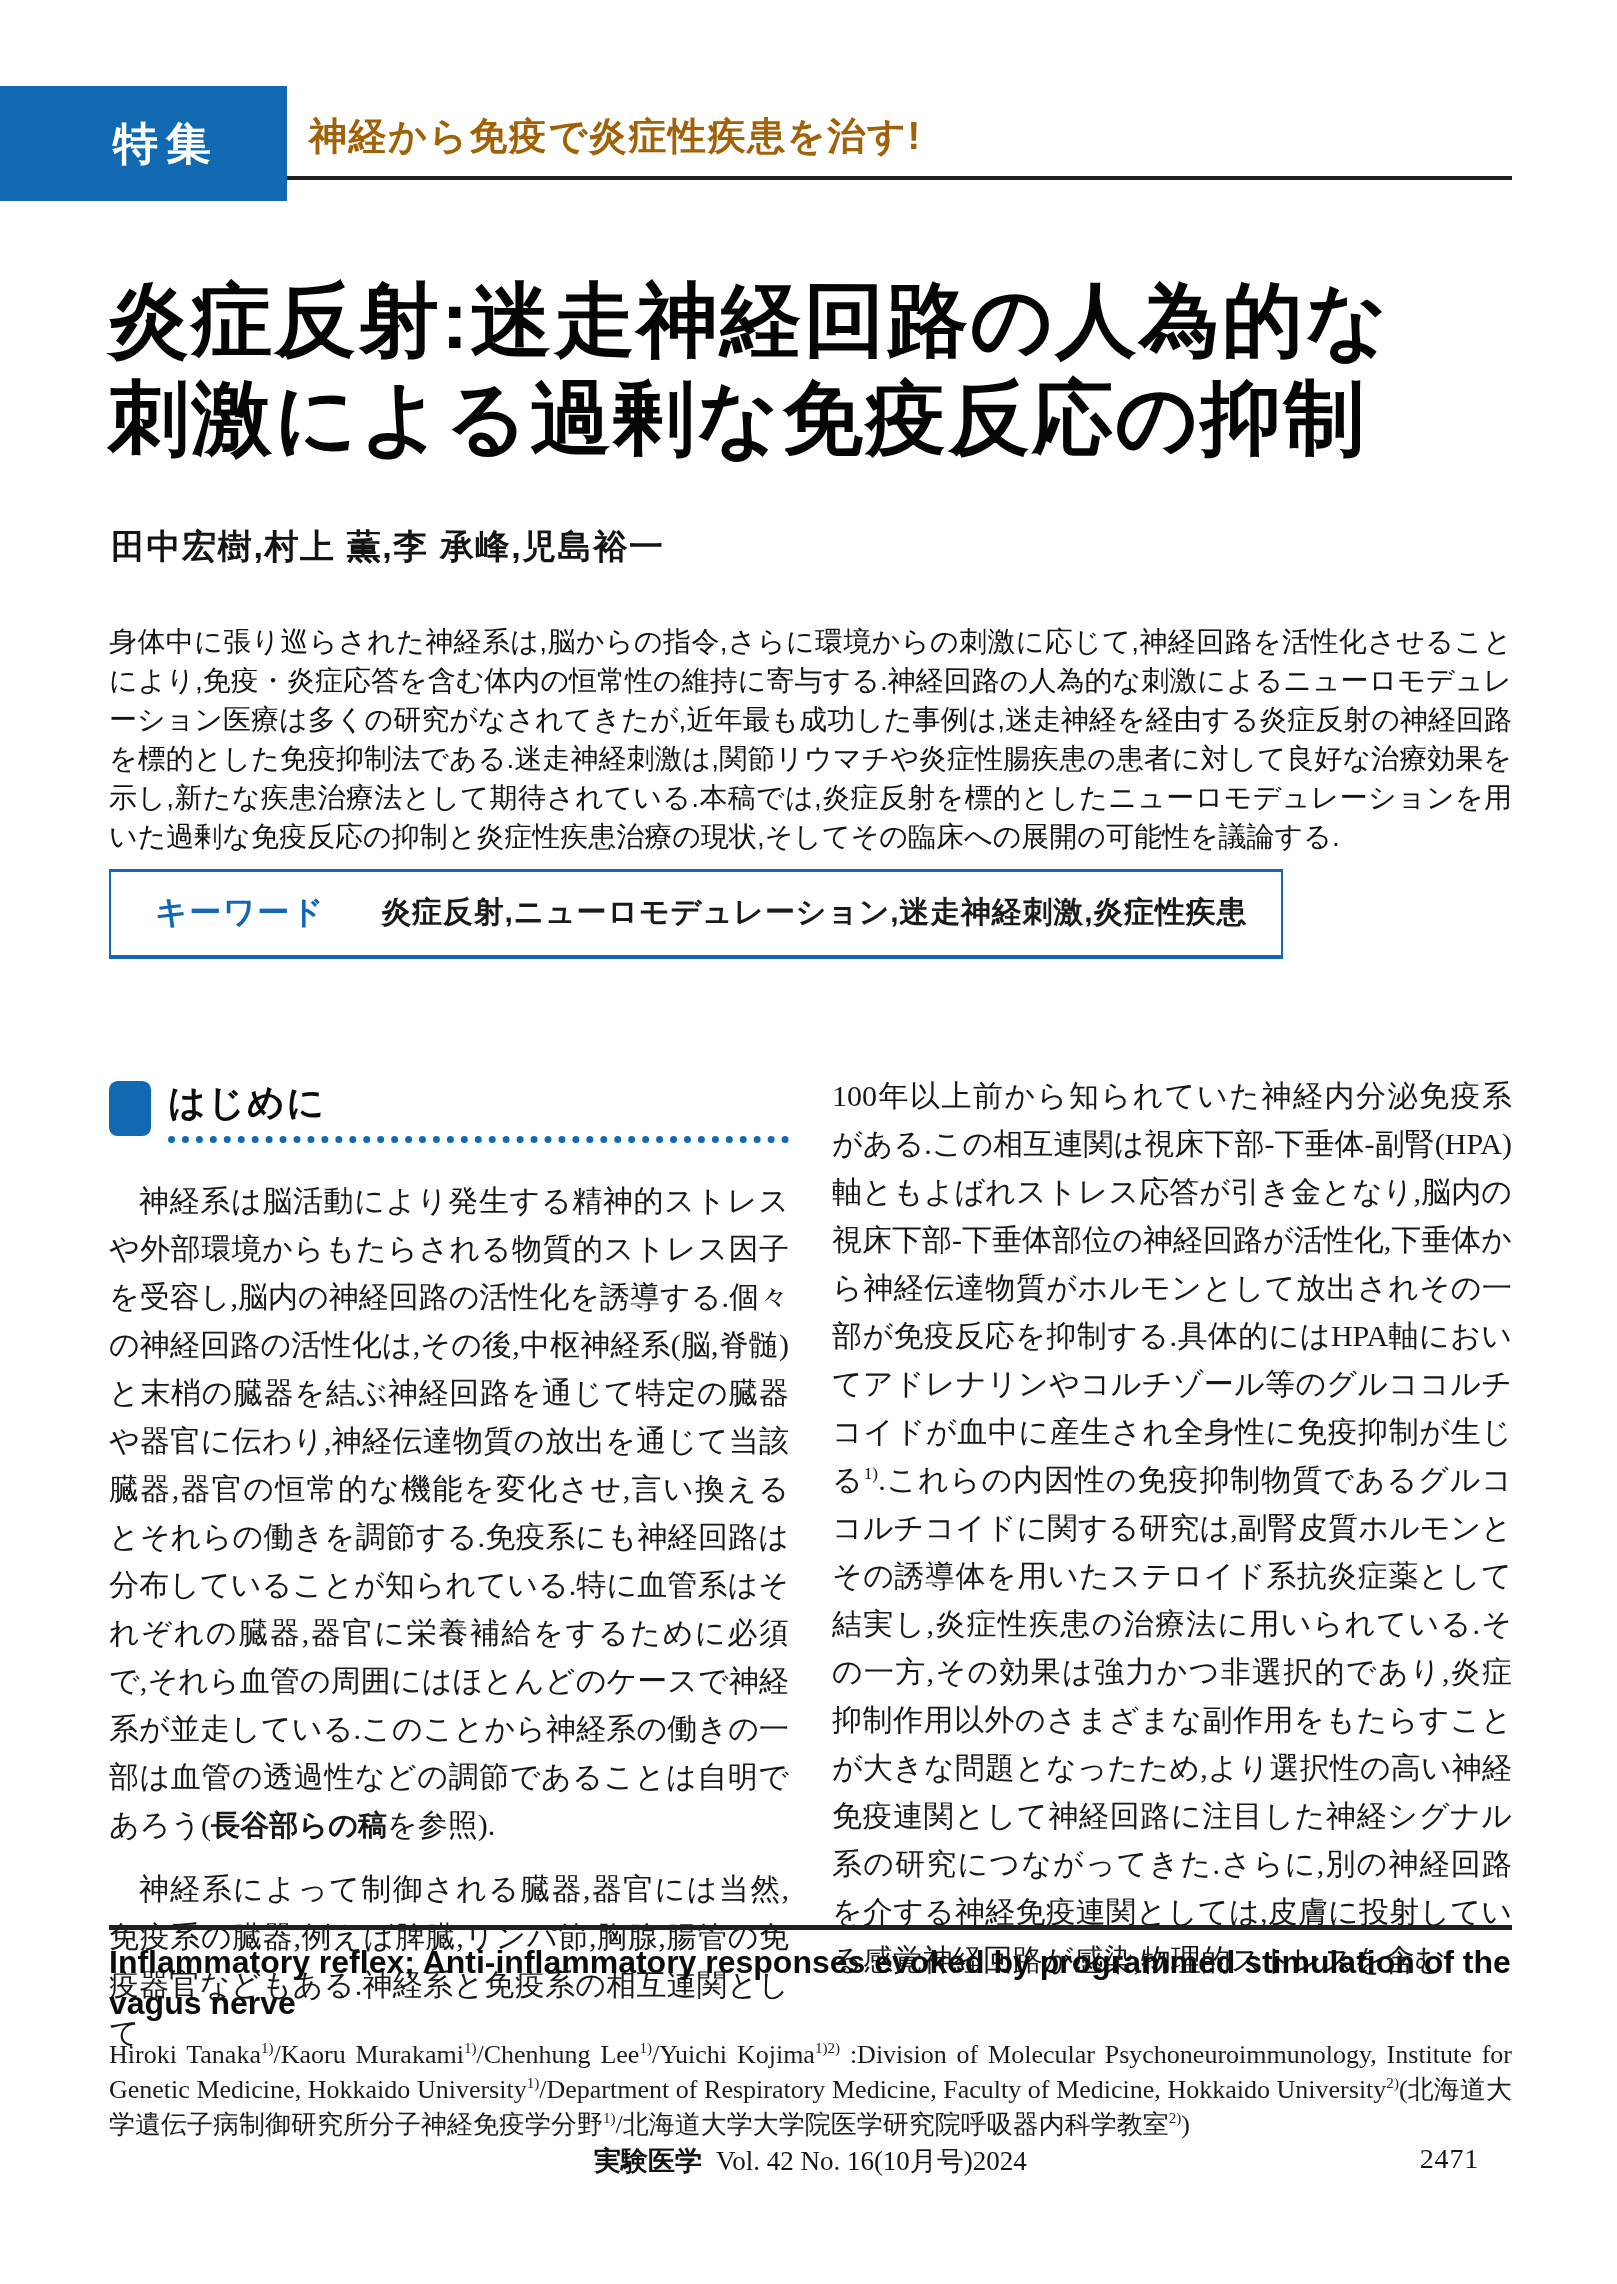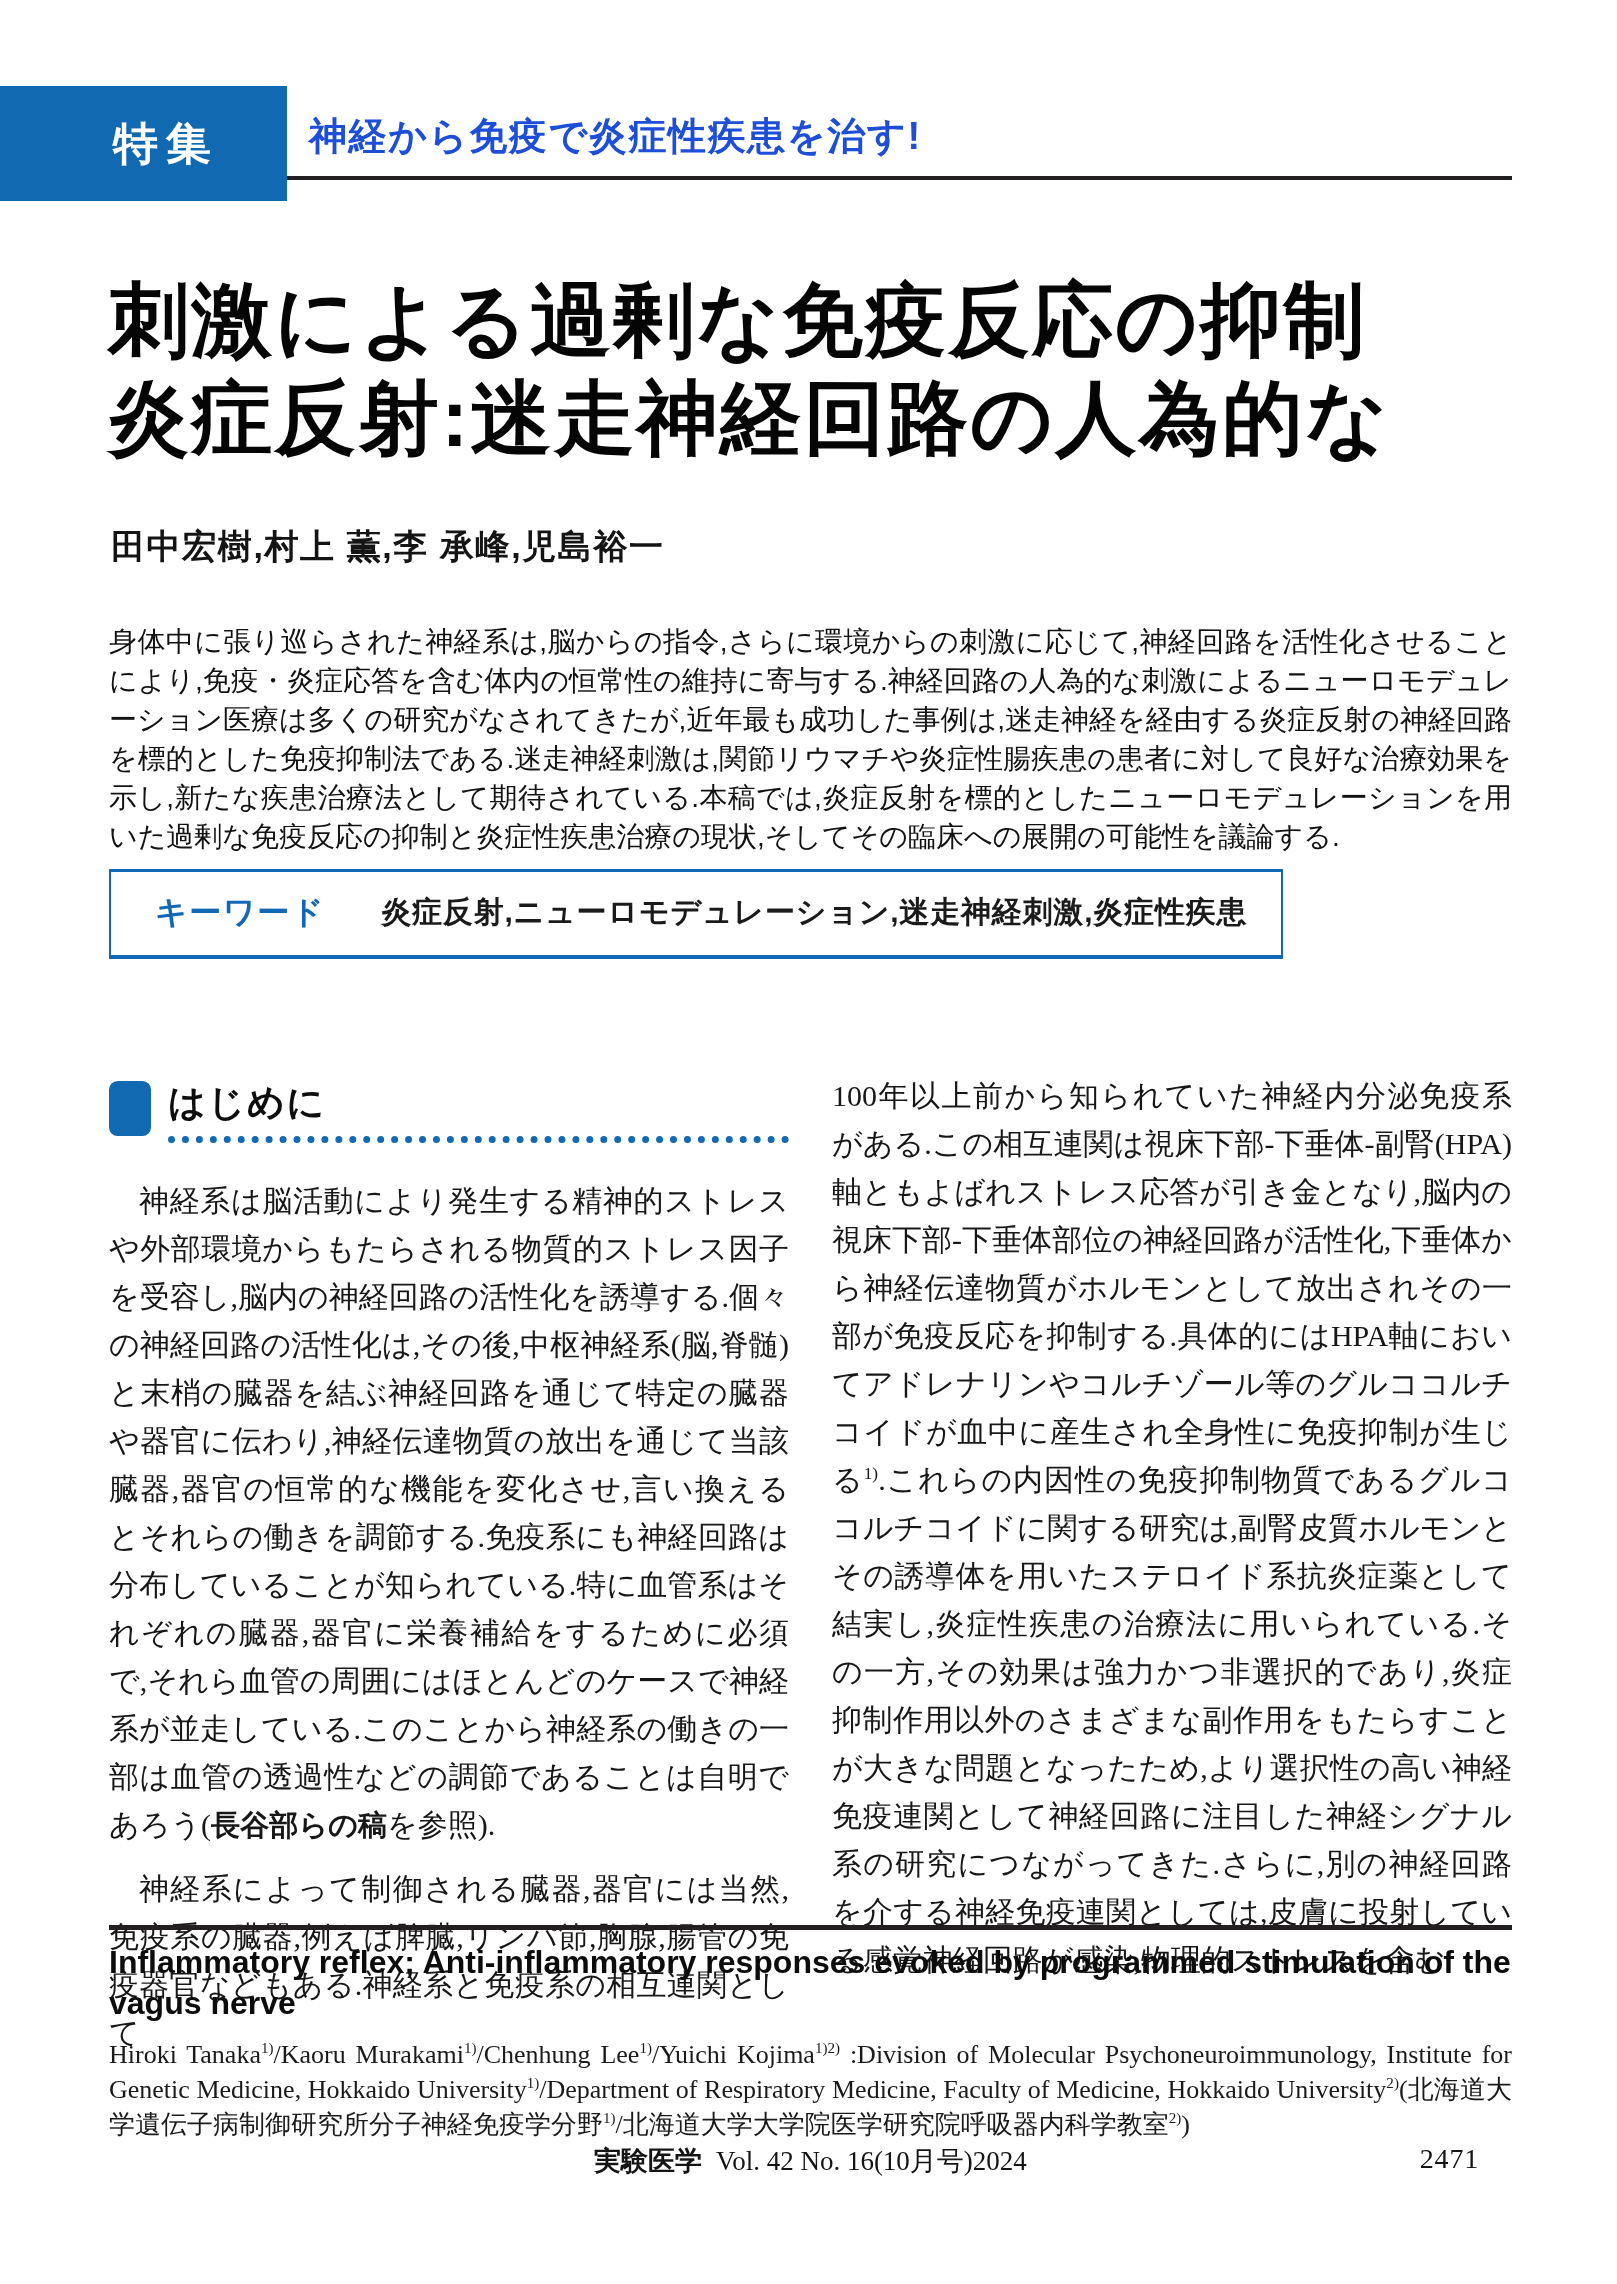--- a/index.html
+++ b/index.html
@@ -18,21 +18,21 @@
     width:287px; height:115px;
     background:#1169b2;
     display:flex; align-items:center; justify-content:center;padding-left:37px;
   }
   .feature-box .label {
     color:#ffffff; font-weight:900; font-size:45px; letter-spacing:7.8px;
     padding-left:7.8px;
   }
   .feature-title {
     position:absolute; left:309px; top:117px;
-    font-size:38px; font-weight:700; color:#1d4ed8; letter-spacing:1.6px;
+    font-size:38px; font-weight:700; color:#a16207; letter-spacing:1.6px;
     line-height:1;
   }
   .header-rule {
     position:absolute; left:287px; top:176px;
     width:1225px; height:3.9px; background:#231f20;
   }
   
   .article-title {
     position:absolute; left:108px; top:271px; width:1410px;
     font-size:81px; font-weight:900; line-height:1.21;
@@ -113,22 +113,22 @@
 
 <div class="page">
 
   <div class="feature-box">
     <span class="label">特集</span>
   </div>
   <div class="feature-title">神経から免疫で炎症性疾患を治す!</div>
   <div class="header-rule"></div>
 
   <h1 class="article-title">
+    <div>炎症反射:迷走神経回路の人為的な</div>
     <div>刺激による過剰な免疫反応の抑制</div>
-    <div>炎症反射:迷走神経回路の人為的な</div>
   </h1>
 
   <div class="authors">田中宏樹,村上 薫,李 承峰,児島裕一</div>
 
   <div class="abstract">身体中に張り巡らされた神経系は,脳からの指令,さらに環境からの刺激に応じて,神経回路を活性化させることにより,免疫・炎症応答を含む体内の恒常性の維持に寄与する.神経回路の人為的な刺激によるニューロモデュレーション医療は多くの研究がなされてきたが,近年最も成功した事例は,迷走神経を経由する炎症反射の神経回路を標的とした免疫抑制法である.迷走神経刺激は,関節リウマチや炎症性腸疾患の患者に対して良好な治療効果を示し,新たな疾患治療法として期待されている.本稿では,炎症反射を標的としたニューロモデュレーションを用いた過剰な免疫反応の抑制と炎症性疾患治療の現状,そしてその臨床への展開の可能性を議論する.</div>
 
   <div class="keywords-box">
     <span class="keywords-label">キーワード</span>
     <span class="keywords-text">炎症反射,ニューロモデュレーション,迷走神経刺激,炎症性疾患</span>
   </div>

